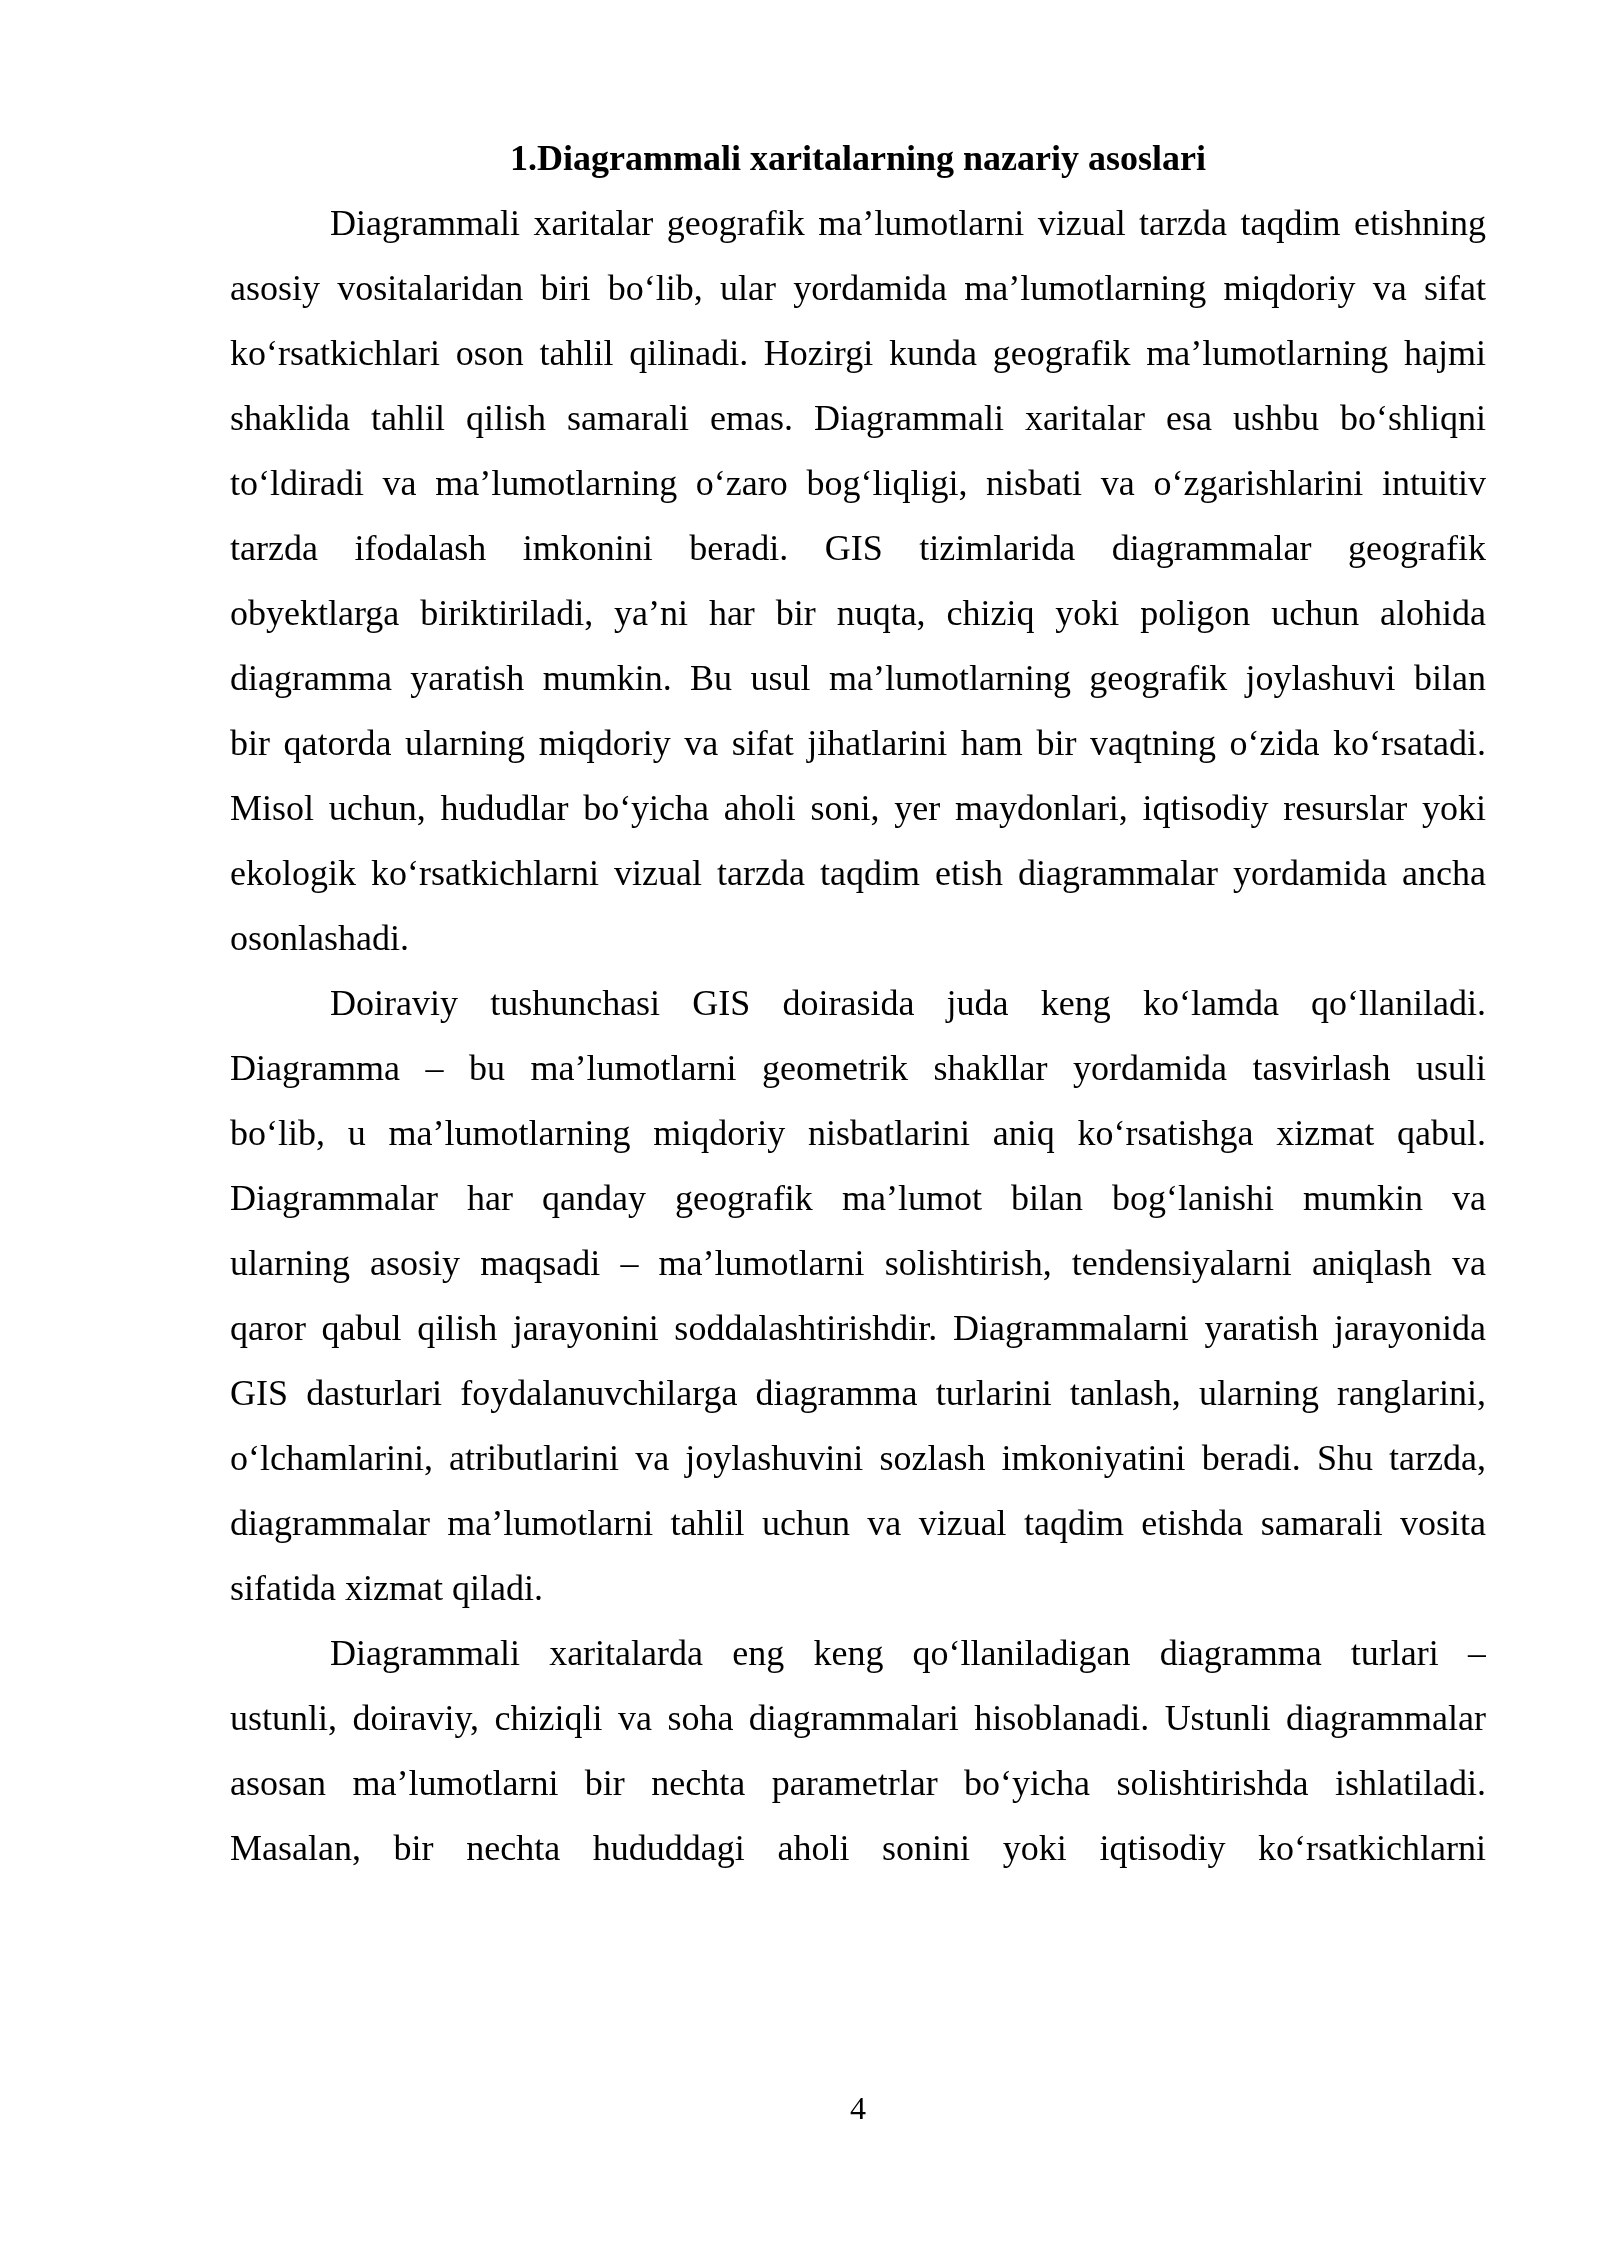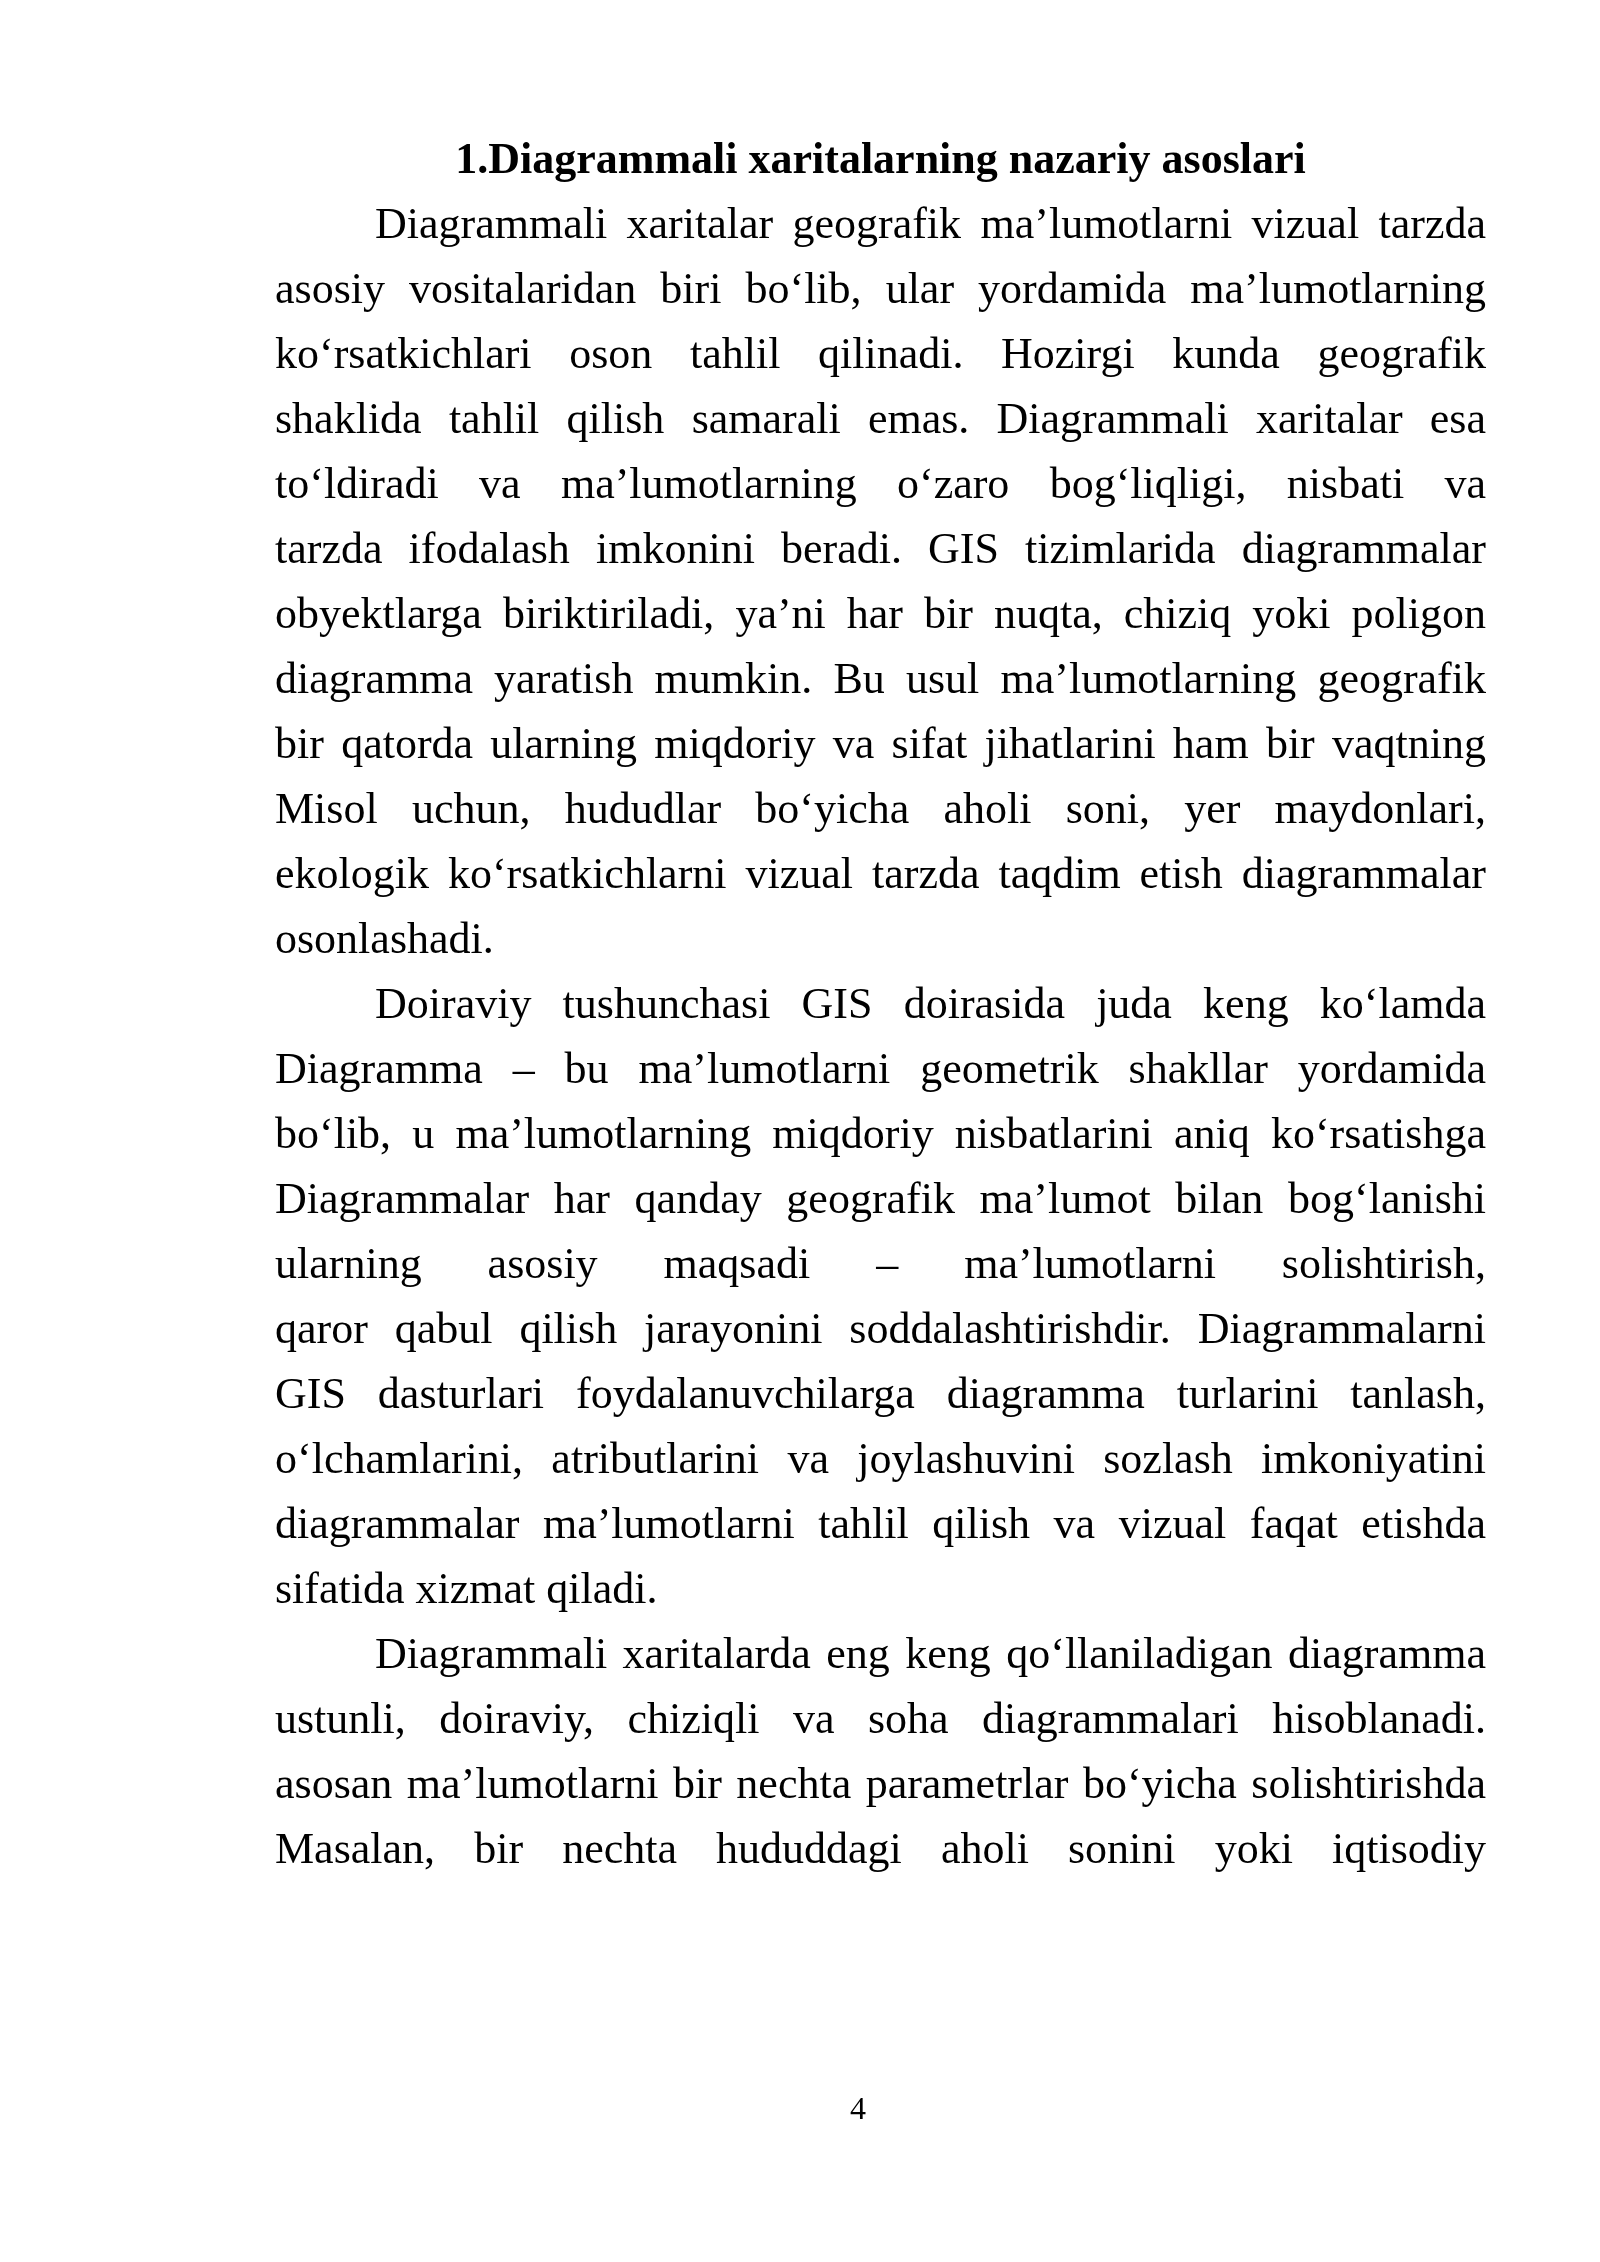--- a/index.html
+++ b/index.html
@@ -15,26 +15,25 @@
   }
   .col {
     position: absolute;
     left: 230px;
     top: 126px;
     width: 1256px;
   }
   .line {
     height: 65px;
     line-height: 65px;
-    font-size: 44px;
+    font-size: 36px;
     text-align: justify;
     text-align-last: justify;
     overflow: hidden;
     white-space: normal;
-    margin-left: 45px;
   }
   .line.t {
     font-weight: bold;
     text-align: center;
     text-align-last: center;
   }
   .line.ind { text-indent: 100px; }
   .line.last {
     text-align: right;
     text-align-last: left;
@@ -71,21 +70,21 @@
     <div class="line last">osonlashadi.</div>
 
     <div class="line ind">Doiraviy tushunchasi GIS doirasida juda keng koʻlamda qoʻllaniladi.</div>
     <div class="line">Diagramma – bu ma’lumotlarni geometrik shakllar yordamida tasvirlash usuli</div>
     <div class="line">boʻlib, u ma’lumotlarning miqdoriy nisbatlarini aniq koʻrsatishga xizmat qabul.</div>
     <div class="line">Diagrammalar har qanday geografik ma’lumot bilan bogʻlanishi mumkin va</div>
     <div class="line">ularning asosiy maqsadi – ma’lumotlarni solishtirish, tendensiyalarni aniqlash va</div>
     <div class="line">qaror qabul qilish jarayonini soddalashtirishdir. Diagrammalarni yaratish jarayonida</div>
     <div class="line">GIS dasturlari foydalanuvchilarga diagramma turlarini tanlash, ularning ranglarini,</div>
     <div class="line">oʻlchamlarini, atributlarini va joylashuvini sozlash imkoniyatini beradi. Shu tarzda,</div>
-    <div class="line">diagrammalar ma’lumotlarni tahlil qilish va vizual faqat etishda samarali vosita</div>
+    <div class="line">diagrammalar ma’lumotlarni tahlil uchun va vizual taqdim etishda samarali vosita</div>
     <div class="line last">sifatida xizmat qiladi.</div>
 
     <div class="line ind">Diagrammali xaritalarda eng keng qoʻllaniladigan diagramma turlari –</div>
     <div class="line">ustunli, doiraviy, chiziqli va soha diagrammalari hisoblanadi. Ustunli diagrammalar</div>
     <div class="line">asosan ma’lumotlarni bir nechta parametrlar boʻyicha solishtirishda ishlatiladi.</div>
     <div class="line">Masalan, bir nechta hududdagi aholi sonini yoki iqtisodiy koʻrsatkichlarni</div>
   </div>
 
   <div class="pagenum">4</div>
 </div>

